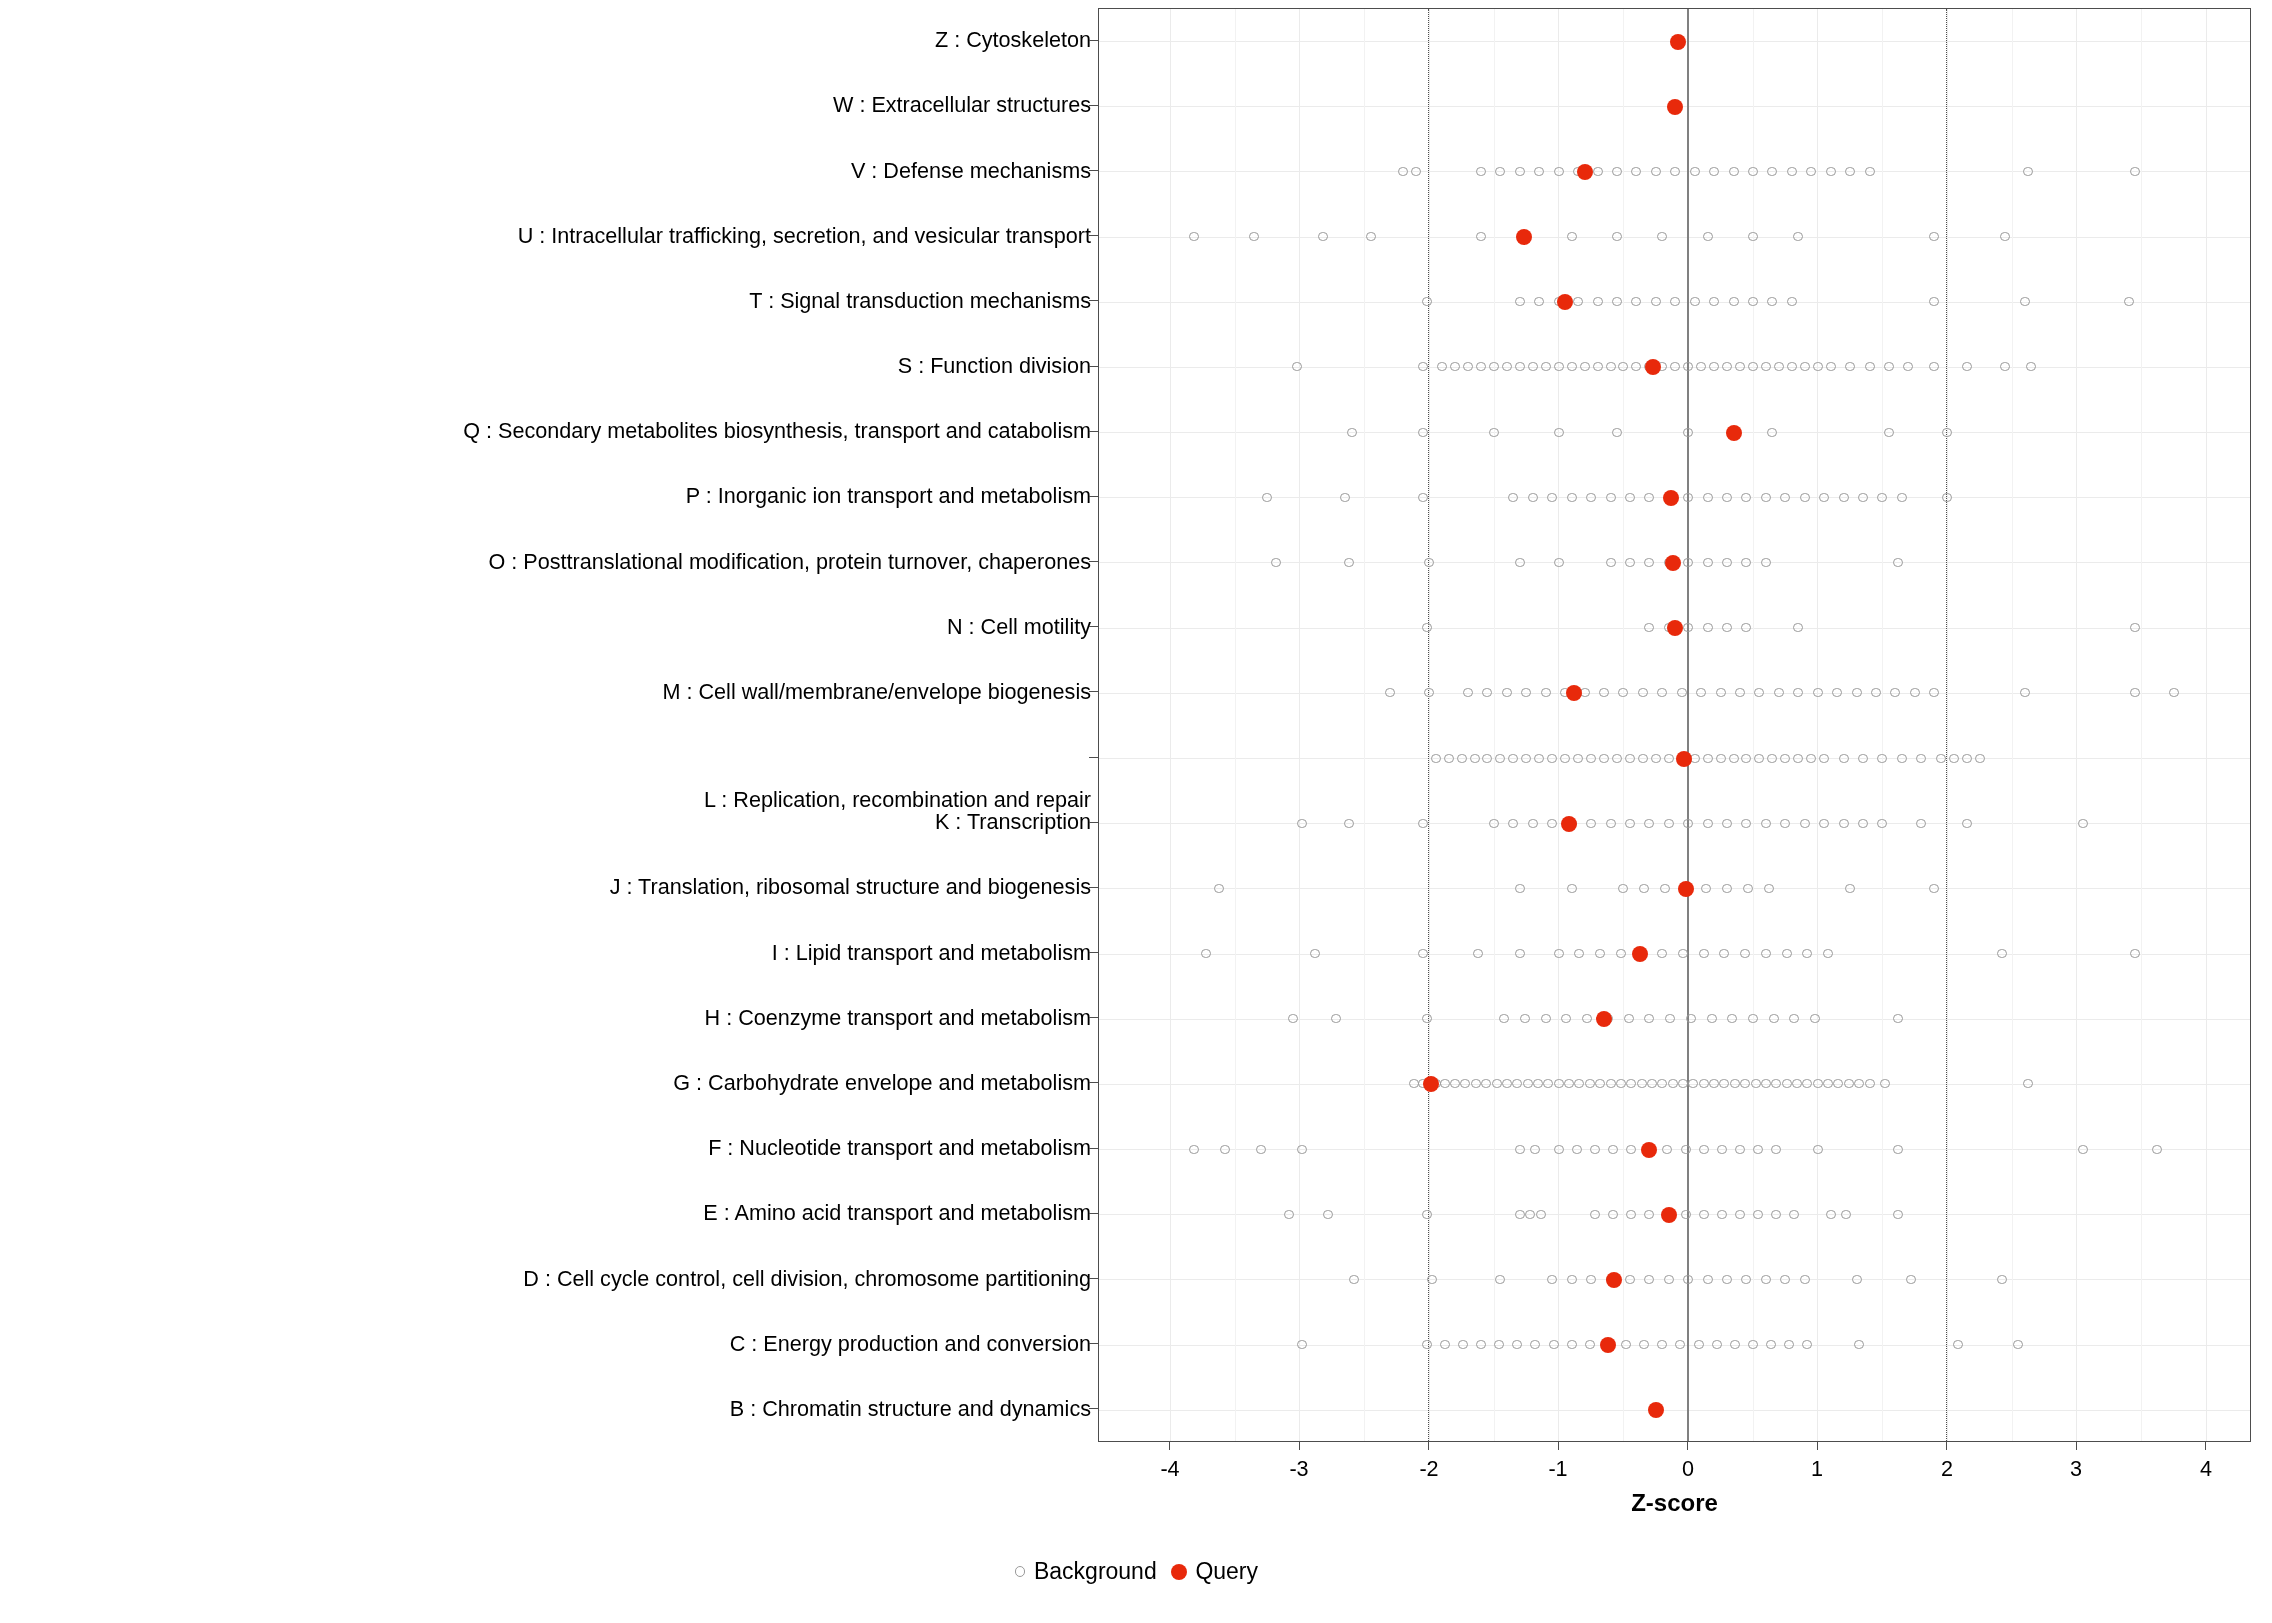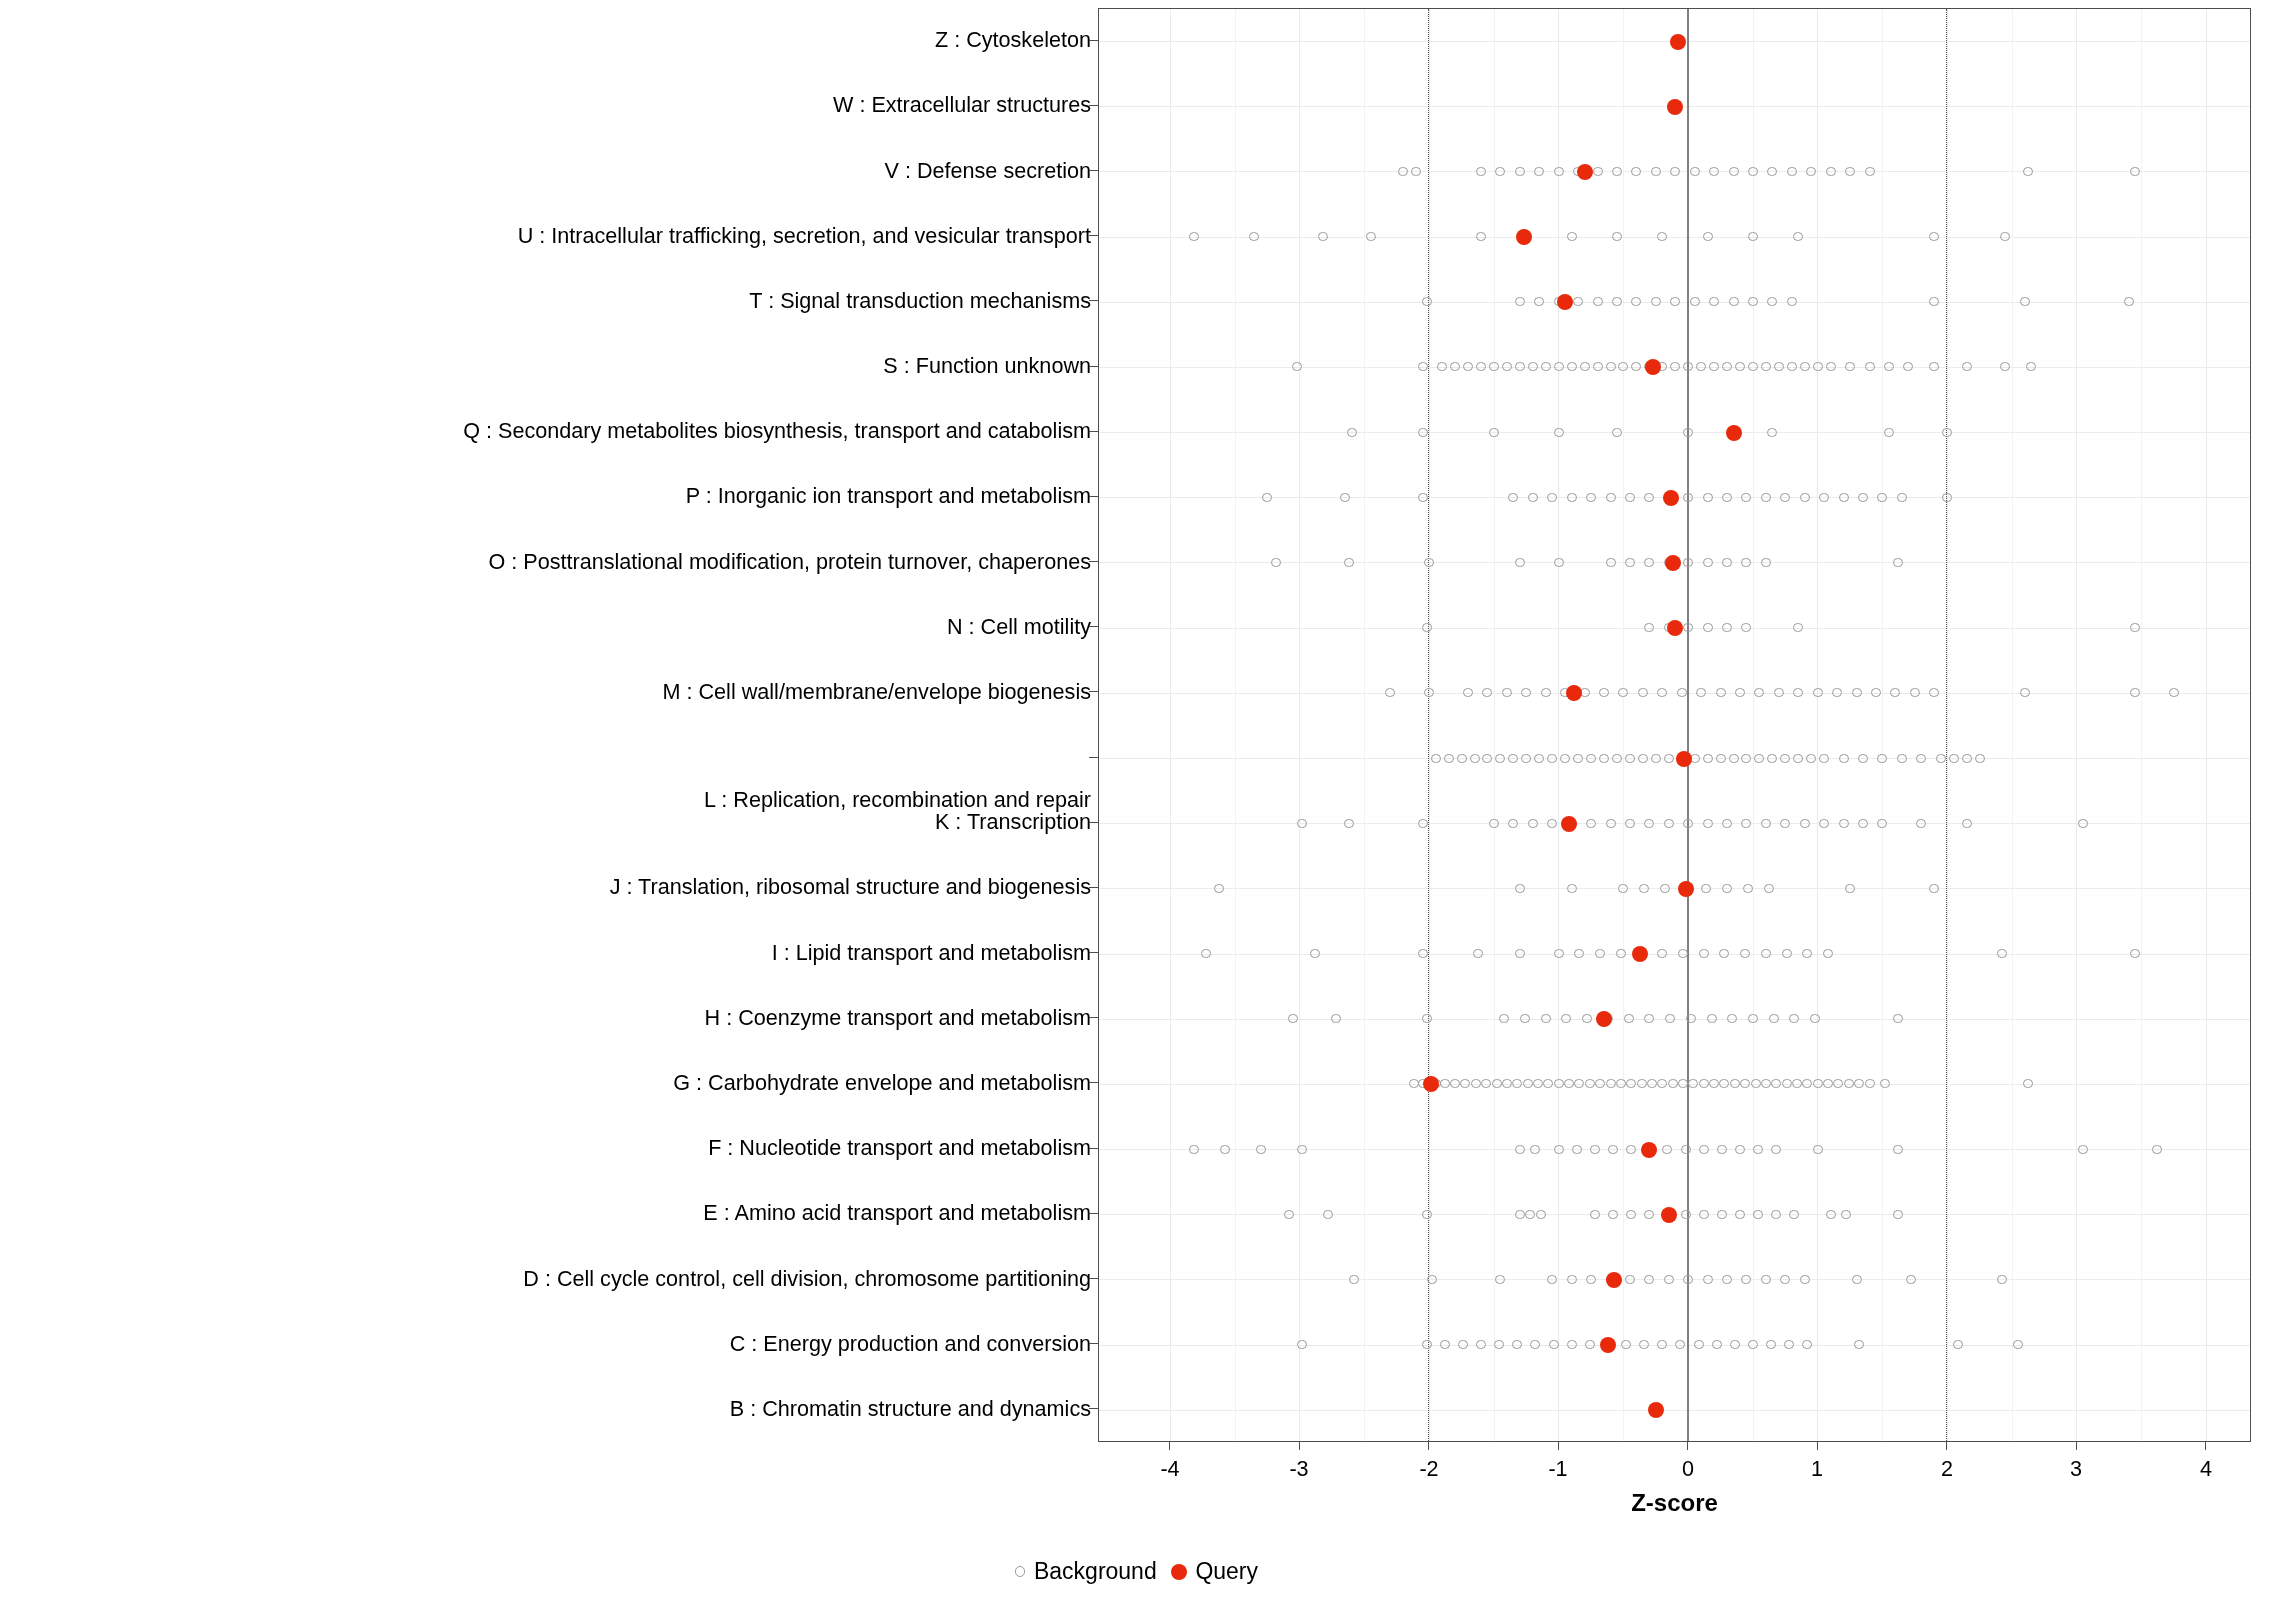--- a/index.html
+++ b/index.html
@@ -692,24 +692,24 @@
       <div class="y-label" style="top: 1018px;">H : Coenzyme transport and metabolism</div>
       <div class="y-label" style="top: 953px;">I : Lipid transport and metabolism</div>
       <div class="y-label" style="top: 887px;">J : Translation, ribosomal structure and biogenesis</div>
       <div class="y-label" style="top: 822px;">K : Transcription</div>
       <div class="y-label" style="top: 800px;">L : Replication, recombination and repair</div>
       <div class="y-label" style="top: 692px;">M : Cell wall/membrane/envelope biogenesis</div>
       <div class="y-label" style="top: 627px;">N : Cell motility</div>
       <div class="y-label" style="top: 562px;">O : Posttranslational modification, protein turnover, chaperones</div>
       <div class="y-label" style="top: 496px;">P : Inorganic ion transport and metabolism</div>
       <div class="y-label" style="top: 431px; text-align: center;">Q : Secondary metabolites biosynthesis, transport and catabolism</div>
-      <div class="y-label" style="top: 366px;">S : Function unknown</div>
+      <div class="y-label" style="top: 366px;">S : Function division</div>
       <div class="y-label" style="top: 301px;">T : Signal transduction mechanisms</div>
       <div class="y-label" style="top: 236px;">U : Intracellular trafficking, secretion, and vesicular transport</div>
-      <div class="y-label" style="top: 171px;">V : Defense secretion</div>
+      <div class="y-label" style="top: 171px;">V : Defense mechanisms</div>
       <div class="y-label" style="top: 105px;">W : Extracellular structures</div>
       <div class="y-label" style="top: 40px;">Z : Cytoskeleton</div>
     </div>
   <div id="y-ticks">
       <div class="y-tick" style="top: 1408px;"></div>
       <div class="y-tick" style="top: 1343px;"></div>
       <div class="y-tick" style="top: 1278px;"></div>
       <div class="y-tick" style="top: 1213px;"></div>
       <div class="y-tick" style="top: 1148px;"></div>
       <div class="y-tick" style="top: 1082px;"></div>

